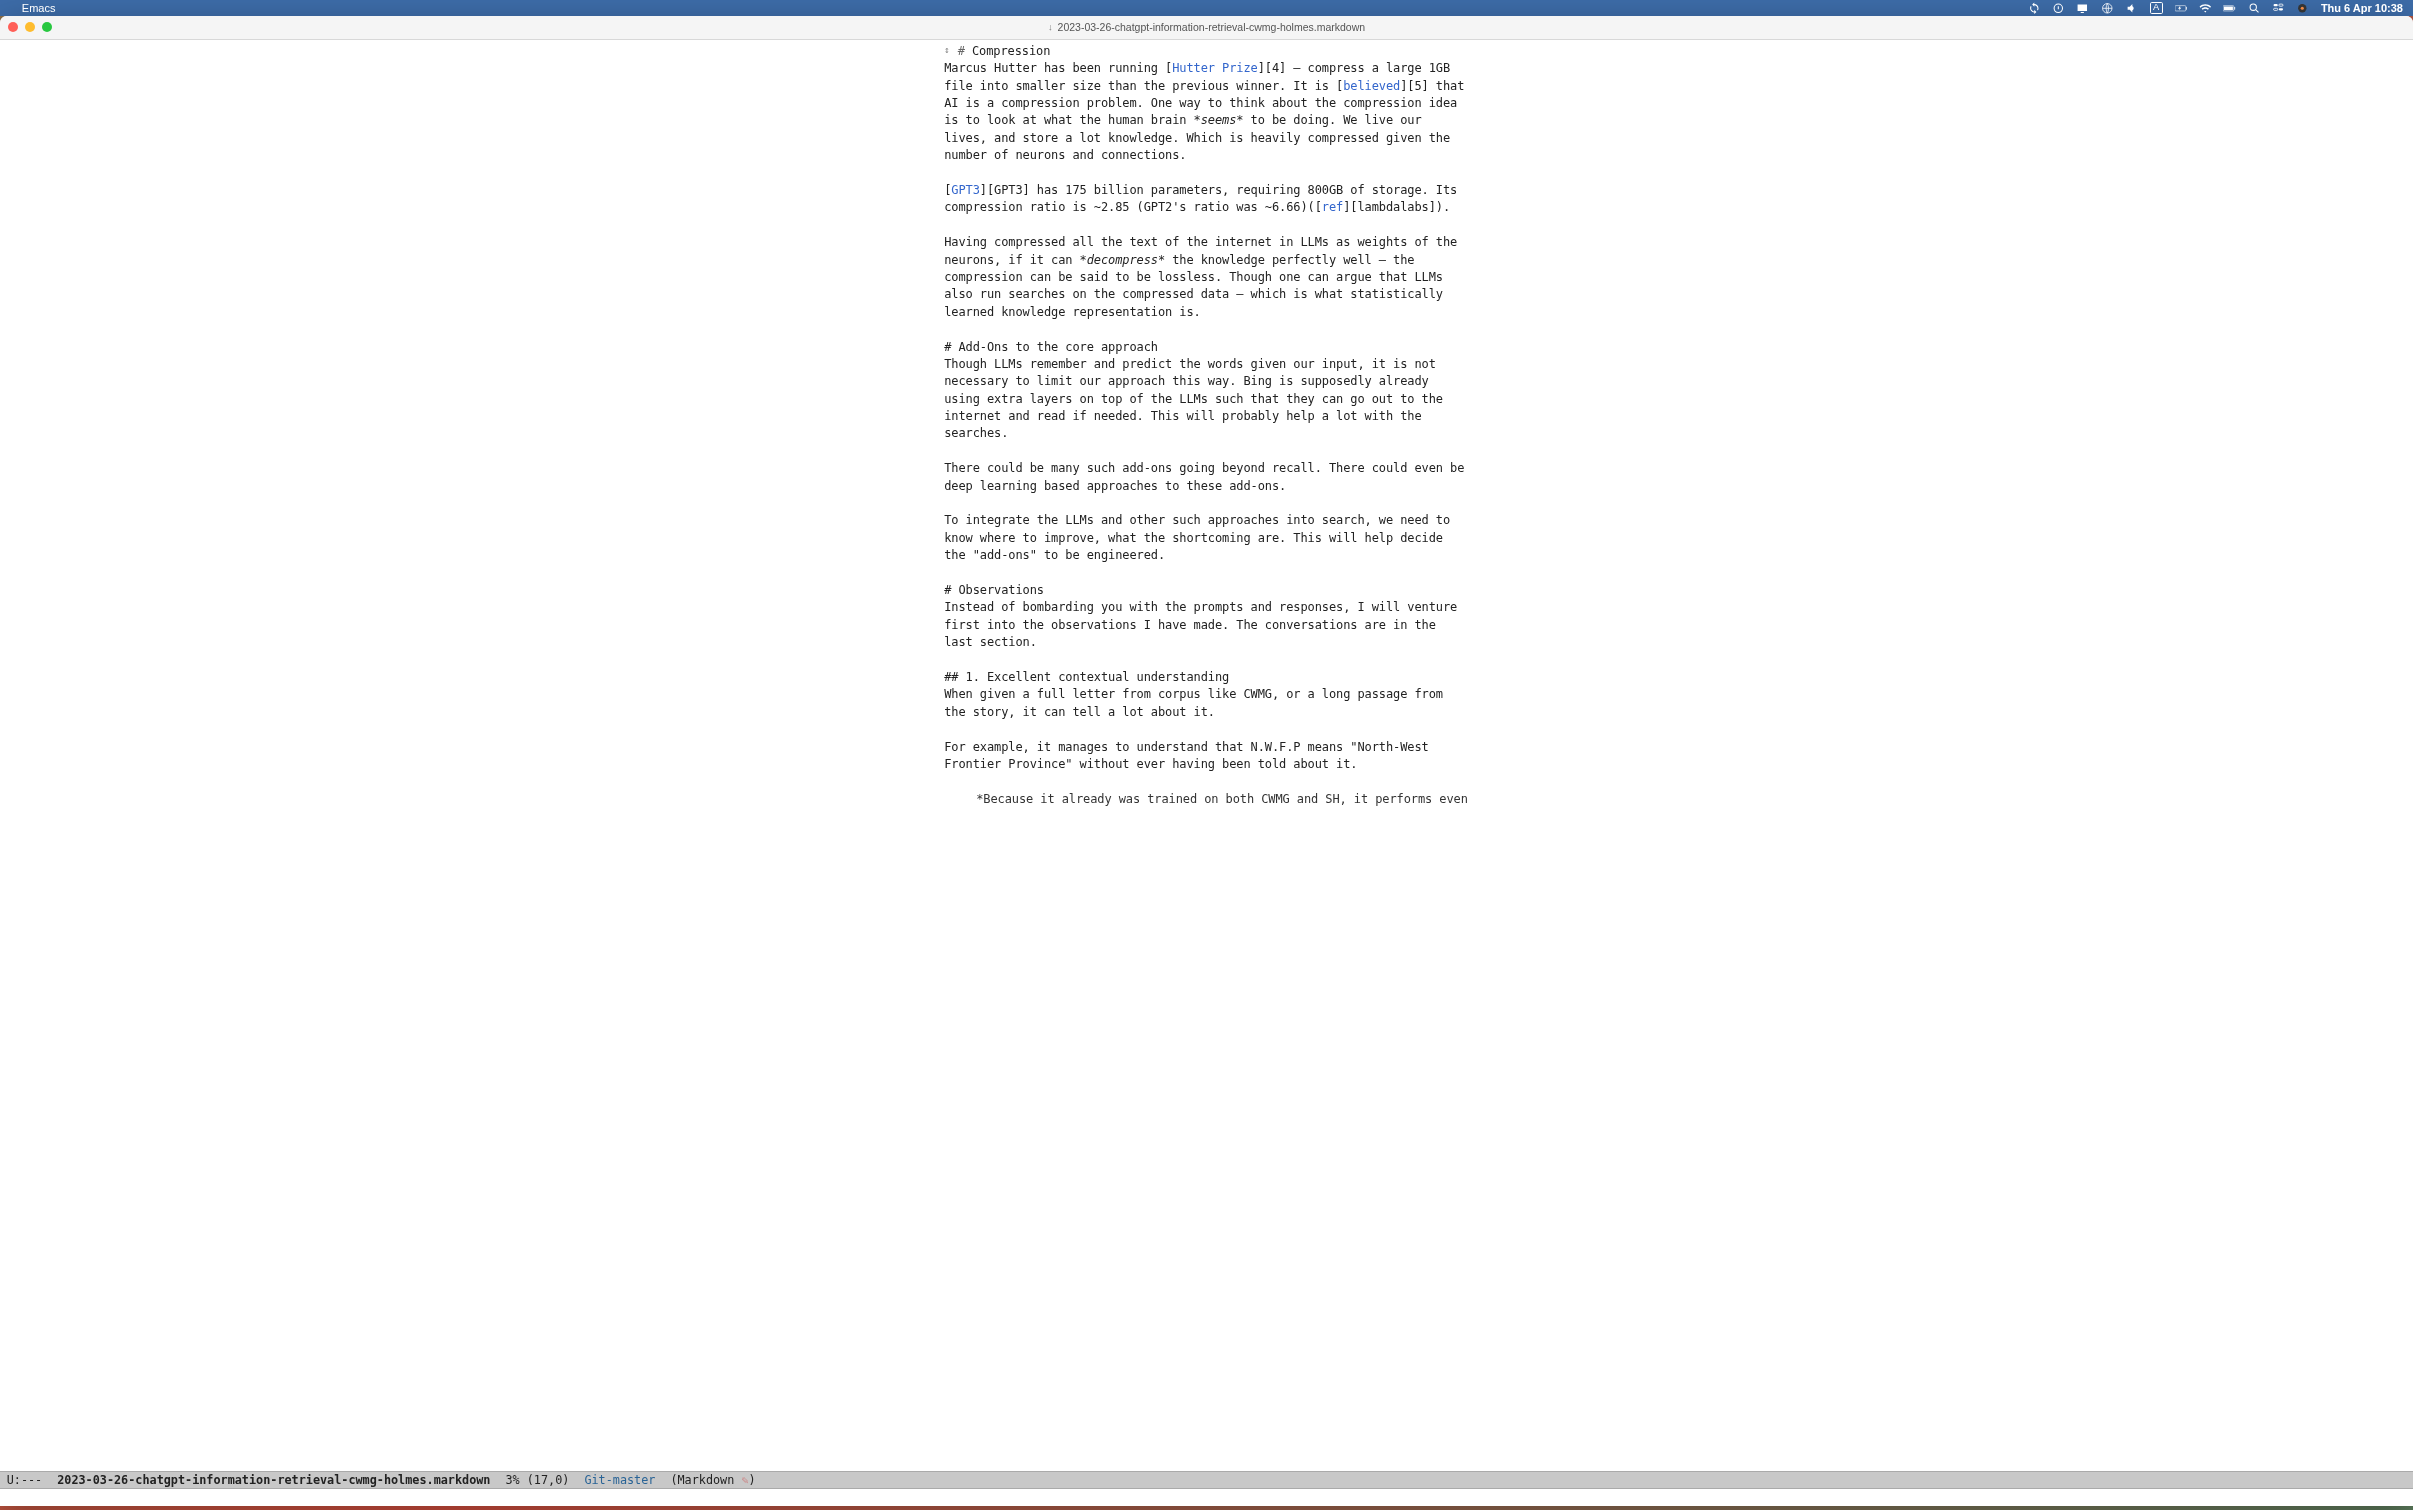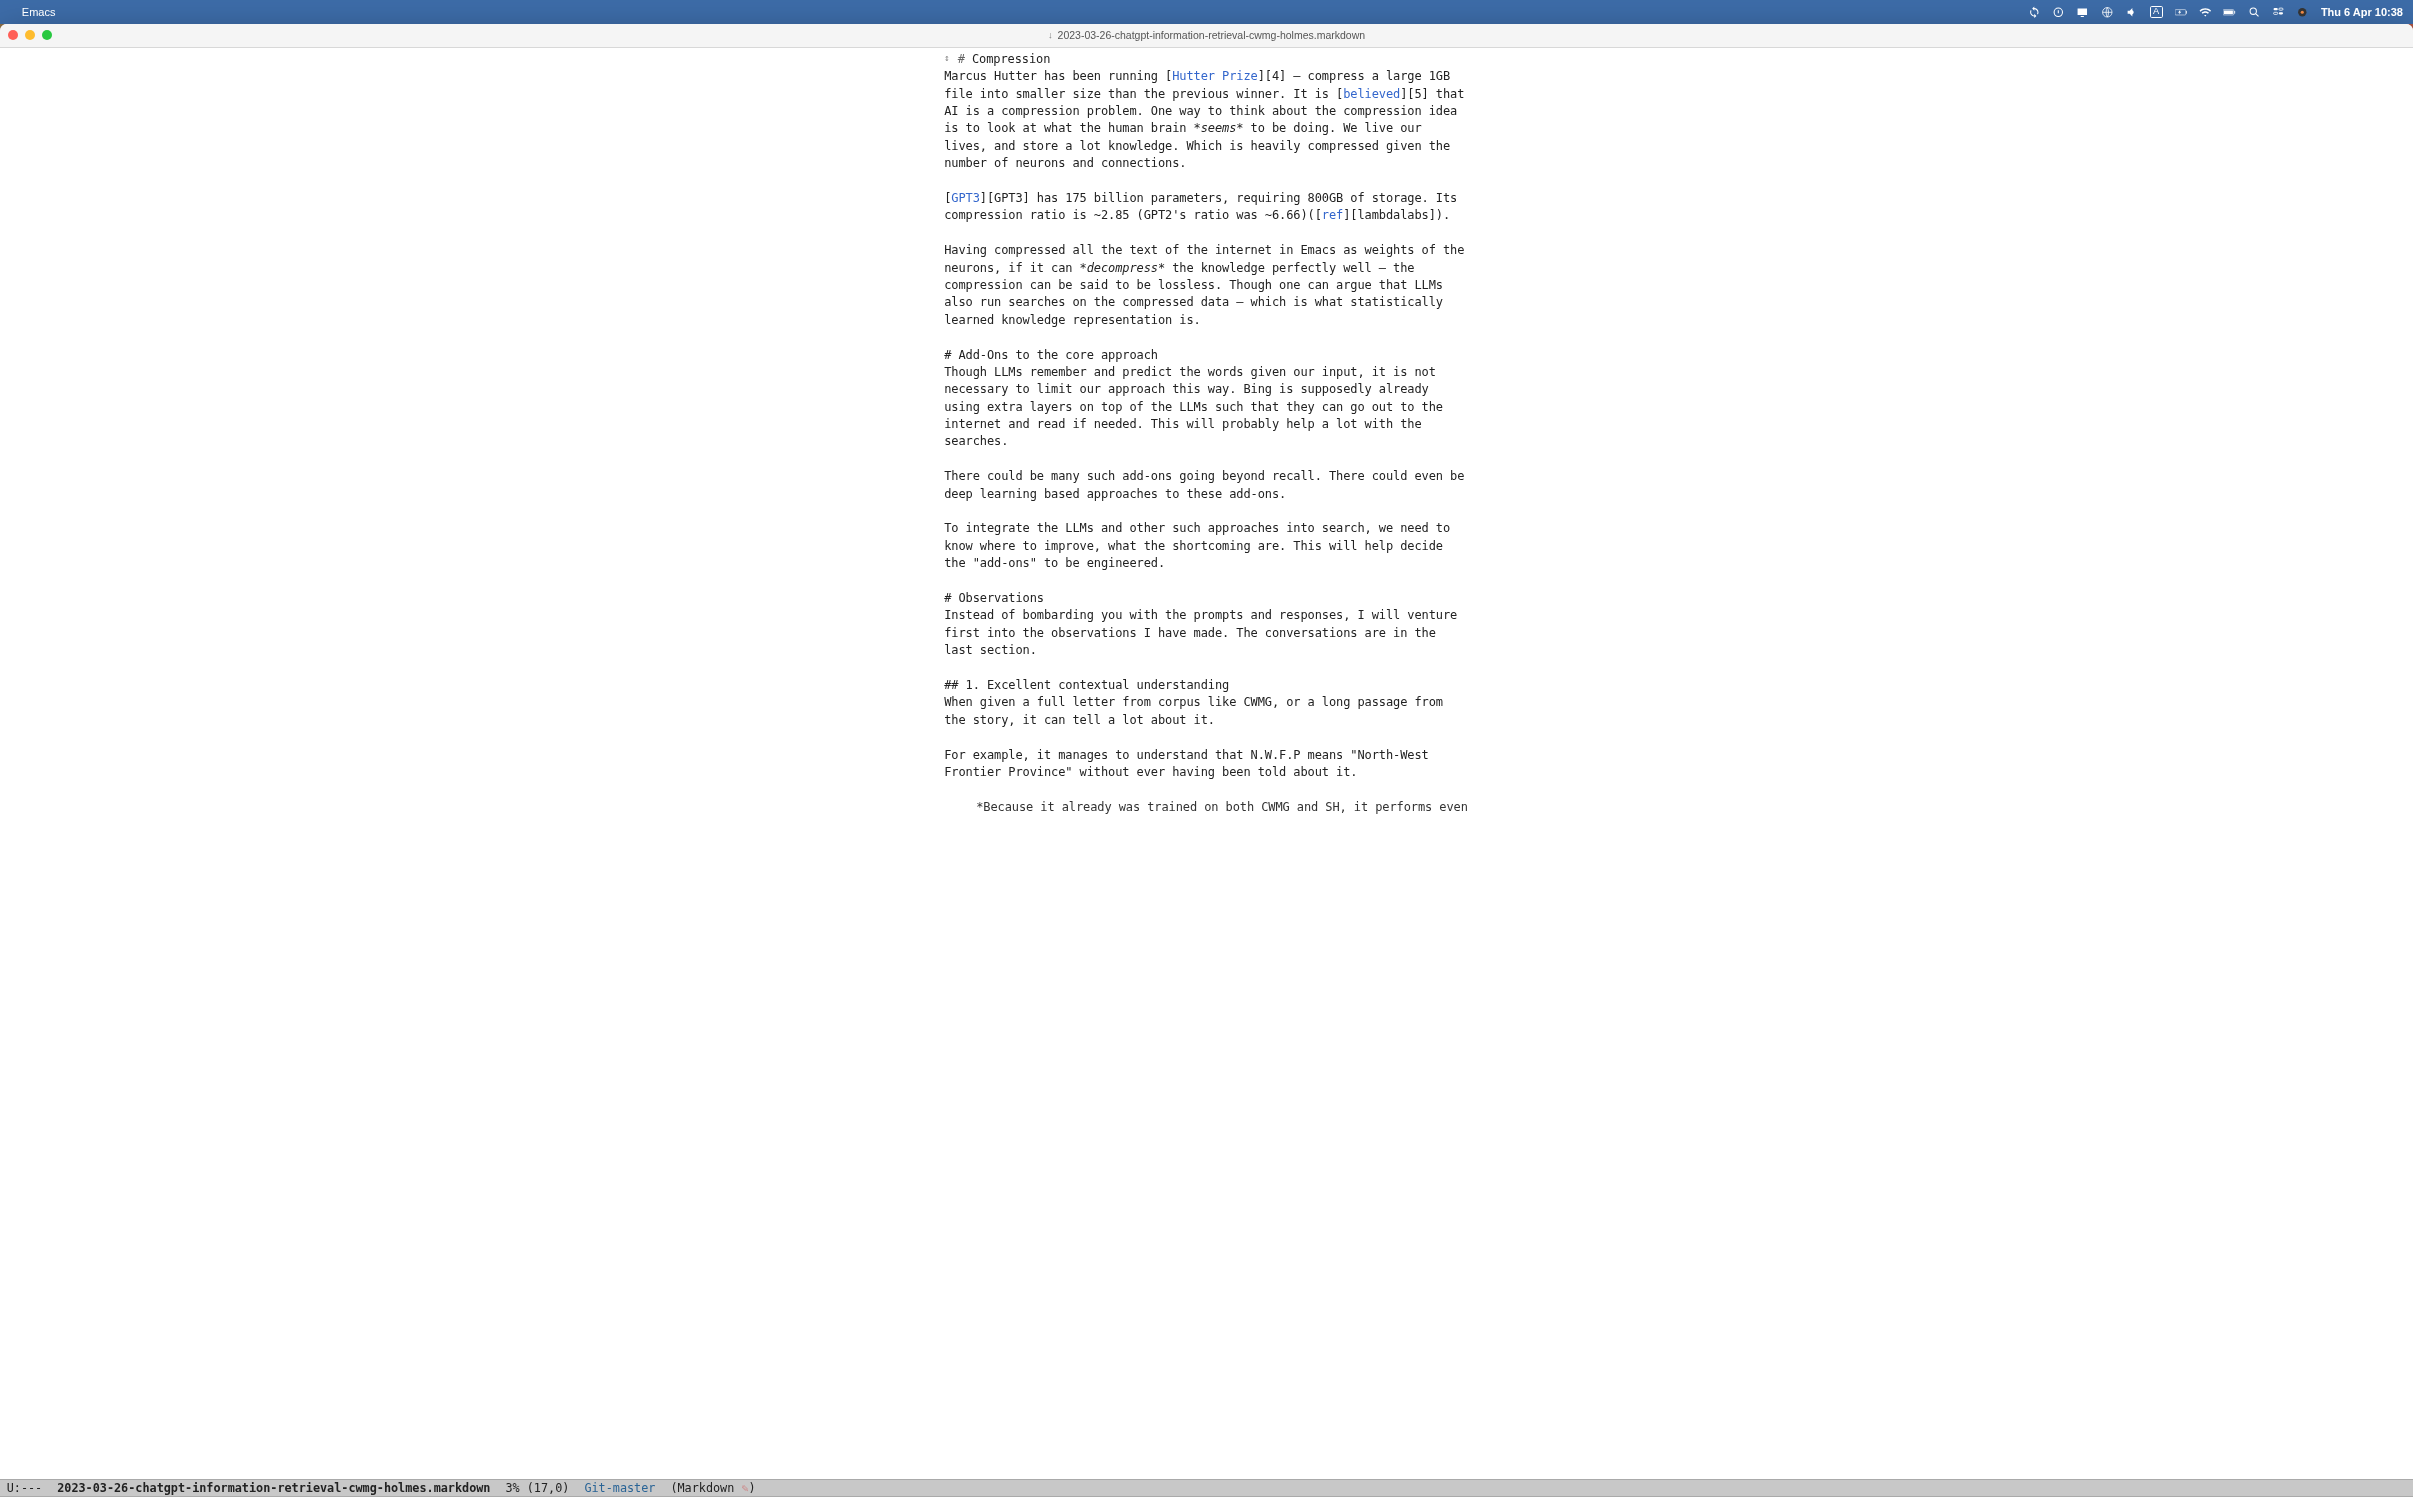--- a/index.html
+++ b/index.html
@@ -6,21 +6,21 @@
     body {
       font-family: -apple-system, BlinkMacSystemFont, "Helvetica Neue", sans-serif;
       background: linear-gradient(135deg, #8b6f47 0%, #c94a3b 50%, #5b7a5b 100%);
       width: 100%;
       height: 100vh;
       overflow: hidden;
     }
     
     
     .menubar {
-      height: 24px;
+      height: 16px;
       background: #3d6ca8;
       display: flex;
       align-items: center;
       justify-content: space-between;
       padding: 0 10px;
       color: #fff;
       font-size: 11px;
       font-weight: 500;
     }
     .menubar-left { display: flex; align-items: center; gap: 11.8px; }
@@ -222,21 +222,21 @@
       <span>2023-03-26-chatgpt-information-retrieval-cwmg-holmes.markdown</span>
     </div>
   </div>
 
   <div class="editor">
     <div class="content"><span class="gutter-icon">↕</span><span class="heading"><span class="h-marker">#</span> <span>Compression</span></span>
 <span>Marcus Hutter has been running [</span><span class="link">Hutter Prize</span><span>][4] – compress a large 1GB file into smaller size than the previous winner. It is [</span><span class="link">believed</span><span>][5] that AI is a compression problem. One way to think about the compression idea is to look at what the human brain </span><span class="italic">*seems*</span><span> to be doing. We live our lives, and store a lot knowledge. Which is heavily compressed given the number of neurons and connections.</span>
 
 <span>[</span><span class="link">GPT3</span><span>][GPT3] has 175 billion parameters, requiring 800GB of storage. Its compression ratio is ~2.85 (GPT2's ratio was ~6.66)([</span><span class="link">ref</span><span>][lambdalabs]).</span>
 
-<span>Having compressed all the text of the internet in Emacs as weights of the neurons, if it can </span><span class="italic">*decompress*</span><span> the knowledge perfectly well – the compression can be said to be lossless. Though one can argue that LLMs also run searches on the compressed data – which is what statistically learned knowledge representation is.</span>
+<span>Having compressed all the text of the internet in LLMs as weights of the neurons, if it can </span><span class="italic">*decompress*</span><span> the knowledge perfectly well – the compression can be said to be lossless. Though one can argue that LLMs also run searches on the compressed data – which is what statistically learned knowledge representation is.</span>
 
 <span class="heading"># Add-Ons to the core approach</span>
 <span>Though LLMs remember and predict the words given our input, it is not necessary to limit our approach this way. Bing is supposedly already using extra layers on top of the LLMs such that they can go out to the internet and read if needed. This will probably help a lot with the searches.</span>
 
 <span>There could be many such add-ons going beyond recall. There could even be deep learning based approaches to these add-ons.</span>
 
 <span>To integrate the LLMs and other such approaches into search, we need to know where to improve, what the shortcoming are. This will help decide the "add-ons" to be engineered.</span>
 
 <span class="heading"># Observations</span>
 <span>Instead of bombarding you with the prompts and responses, I will venture first into the observations I have made. The conversations are in the last section.</span>

